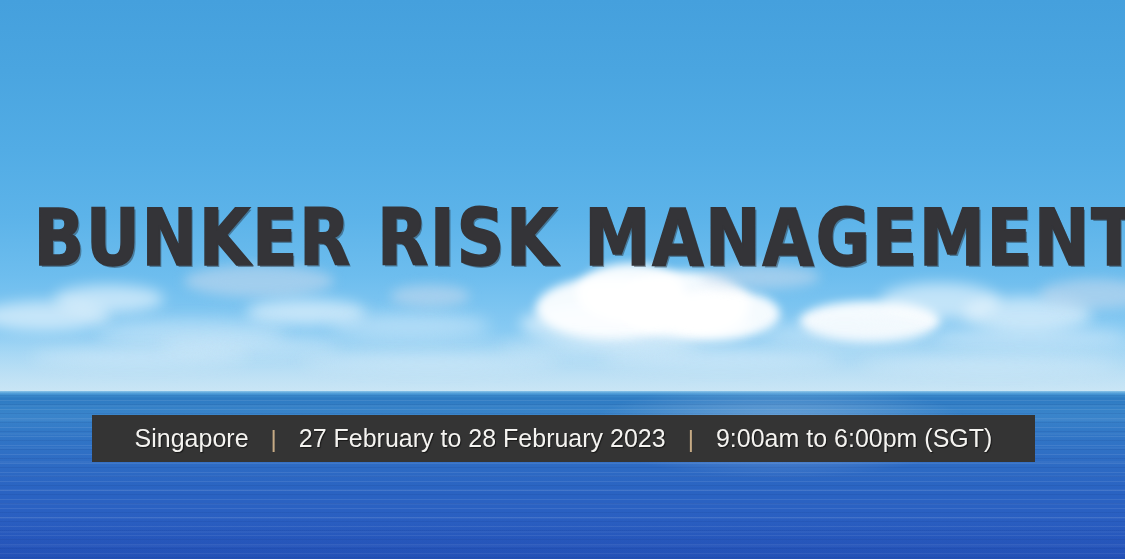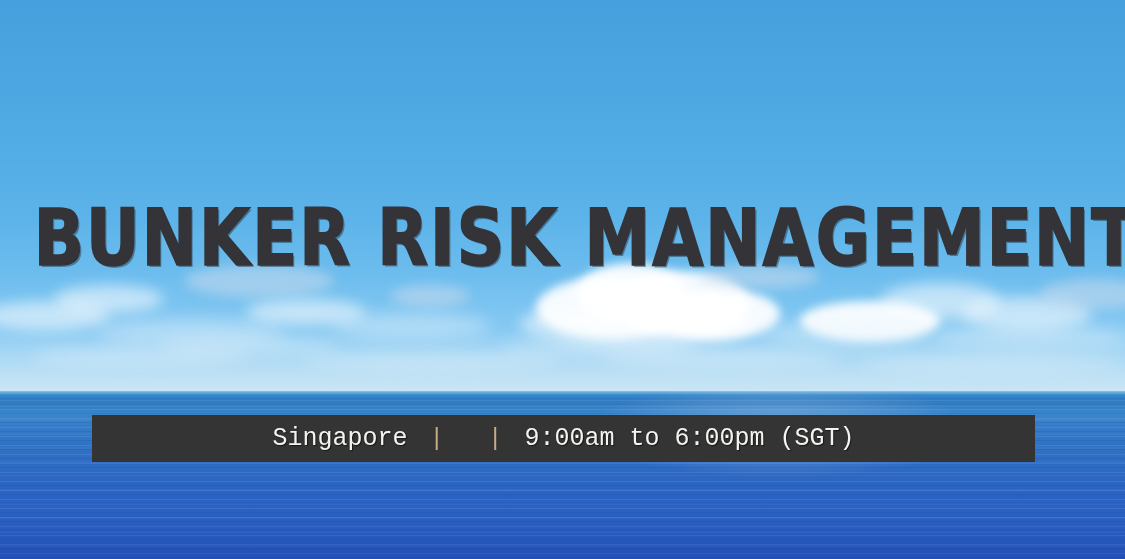--- a/index.html
+++ b/index.html
@@ -170,21 +170,21 @@
     width:943px; height:47px;
     background:#343434;
     z-index:8;
     display:flex;
     align-items:center;
     justify-content:center;
   }
   .info-row{
     display:flex;
     align-items:center;
-    font-family:Liberation Mono, monospace;
+    font-family:Liberation Sans, sans-serif;
     font-size:25px;
     line-height:27px;
     color:#f4f3f0;
     white-space:nowrap;
     text-shadow:1px 1px 1px rgba(0,0,0,.55);
   }
   .info-seg{ padding:0 0; }
   .info-sep{
     color:#c6ab85;
     padding:0 22px;
@@ -239,18 +239,19 @@
     <div class="ocean-glint"></div>
     <div class="ocean-dark-bottom"></div>
   </div>
 
   <div class="title">BUNKER RISK MANAGEMENT</div>
 
   <div class="info-bar">
     <div class="info-row">
       <span class="info-seg">Singapore</span>
       <span class="info-sep">|</span>
+      <span class="info-seg">27 February to 28 February 2023</span>
       <span class="info-sep">|</span>
       <span class="info-seg">9:00am to 6:00pm (SGT)</span>
     </div>
   </div>
 
 </div>
 
 </body></html>

